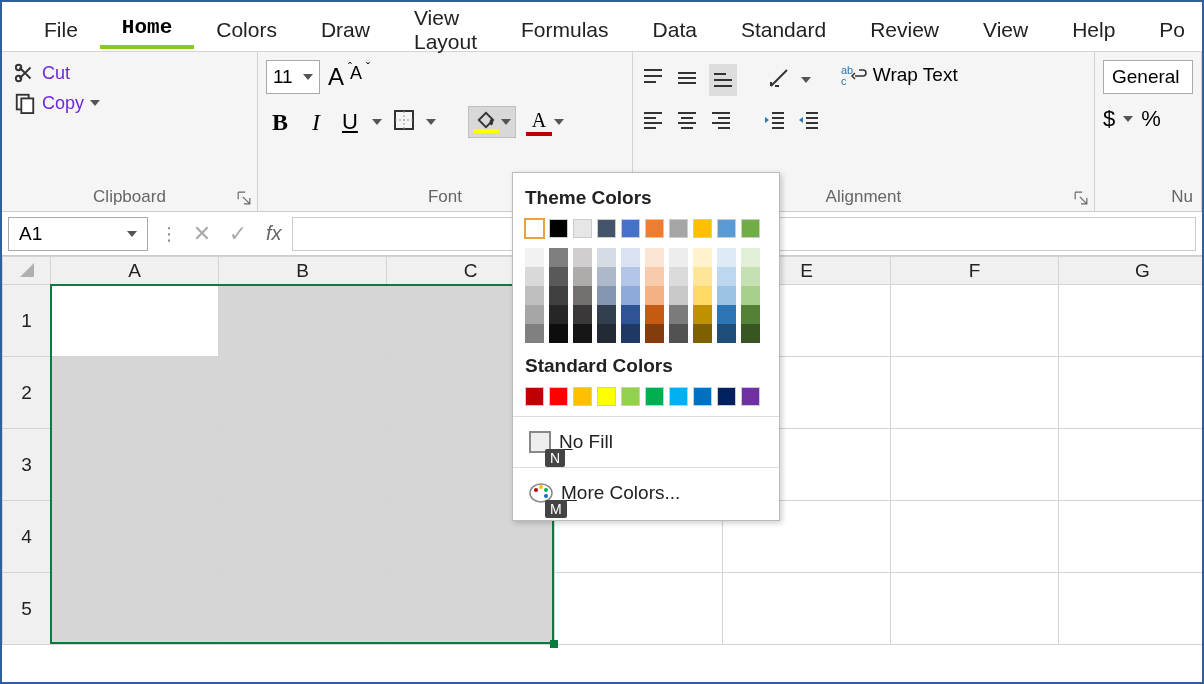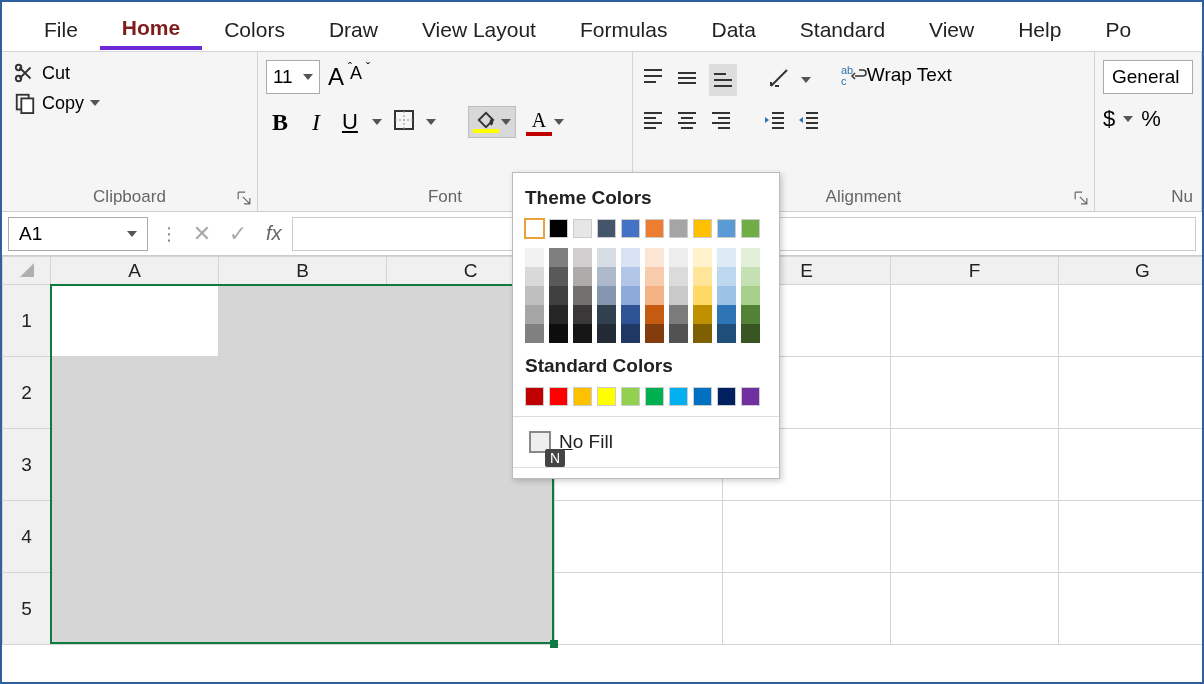--- a/index.html
+++ b/index.html
@@ -1,36 +1,36 @@
 <!DOCTYPE html>
 <html><head>
 <meta charset="utf-8">
 <style>
   * { box-sizing: border-box; margin: 0; padding: 0; font-family: "Segoe UI", Arial, sans-serif; }
   body { background: #fff; width: 1204px; height: 684px; overflow: hidden; border: 2px solid #2f5f9f; position: relative; }
 
   
   .tabs { display: flex; gap: 0; padding: 6px 20px 0 20px; border-bottom: 1px solid #d4d4d4; height: 50px; align-items: center; background: #fff;}
   .tab { font-size: 21px; color: #222; padding: 6px 22px; cursor: pointer; }
-  .tab.active { color: #7f1d1d; border-bottom: 4px solid #6d28d9; font-weight: 600; }
+  .tab.active { color: #000000; border-bottom: 4px solid #84cc16; font-weight: 600; font-family: Liberation Mono, monospace; }
 
   
   .ribbon { display: flex; height: 160px; background: #f5f5f5; border-bottom: 1px solid #ccc; }
   .group { border-right: 1px solid #d4d4d4; display: flex; flex-direction: column; justify-content: space-between; padding: 6px 8px 2px 8px; position: relative; }
   .group-label { text-align: center; font-size: 17px; color: #666; padding: 2px 0; }
   .dlaunch { position: absolute; right: 4px; bottom: 4px; width: 16px; height: 16px; color: #666; font-size: 13px;}
   .dlaunch svg { width:14px; height:14px; }
 
   
   .clip-body { display: flex; gap: 6px; }
   .paste-btn { display: flex; flex-direction: column; align-items: center; width: 60px; padding-top: 4px; }
   .paste-btn svg { width: 44px; height: 44px; }
   .paste-label { font-size: 18px; color: #222; margin-top: 4px; }
   .clip-col { display: flex; flex-direction: column; gap: 4px; padding-top: 2px;}
-  .clip-item { display: flex; align-items: center; gap: 6px; font-size: 18px; color: #000000; padding: 2px 4px; }
+  .clip-item { display: flex; align-items: center; gap: 6px; font-size: 18px; color: #6d28d9; padding: 2px 4px; }
   .clip-item svg { width: 22px; height: 22px; }
 
   
   .font-body { display: flex; flex-direction: column; gap: 12px; padding-top: 2px;}
   .font-row1 { display: flex; gap: 6px; align-items: center; }
   .font-name { width: 170px; height: 34px; border: 1px solid #aaa; background: #fff; display: flex; align-items: center; padding: 0 8px; font-size: 19px; justify-content: space-between;}
   .font-size { width: 54px; height: 34px; border: 1px solid #aaa; background: #fff; display: flex; align-items: center; padding: 0 6px; font-size: 19px; justify-content: space-between; }
   .fsbtns { display:flex; gap:2px; }
   .fsbtns span { font-size: 22px; position: relative; padding: 0 2px;}
   .fsbtns sup { font-size: 12px; position: absolute; top:-2px; right:-6px;}
@@ -41,21 +41,21 @@
   .border-btn svg { width: 24px; height: 24px; }
   .fill-btn { display: flex; align-items: center; gap: 2px; padding: 4px; background: #d8d8d8; border:1px solid #bfbfbf;}
   .fill-swatch { width:26px; height:4px; background:#ffff00; }
   .fontcolor-btn { display: flex; align-items: center; gap:2px; }
   .fontcolor-swatch { width:26px; height:4px; background:#c00000; }
 
   
   .align-body { display:flex; flex-direction:column; gap:12px; padding-top:6px;}
   .align-row { display:flex; gap:10px; align-items:center;}
   .albtn svg { width:24px; height:24px; }
-  .wrap-btn { display:flex; align-items:center; gap:0; font-size:19px;}
+  .wrap-btn { display:flex; align-items:center; gap:6px; font-size:19px;}
   .merge-btn { display:flex; align-items:center; gap:6px; font-size:19px;}
 
   
   .num-body { display:flex; flex-direction:column; gap:12px; padding-top:2px;}
   .num-fmt { width:90px; height:34px; border:1px solid #aaa; background:#fff; display:flex; align-items:center; padding:0 8px; font-size:19px;}
   .num-row2 { display:flex; gap:8px; font-size:22px; align-items:center;}
 
   
   .fxbar { display:flex; height:44px; border-bottom:1px solid #ccc; align-items:center; background:#fff;}
   .namebox { width:140px; height:34px; border:1px solid #aaa; margin:0 6px; display:flex; align-items:center; padding:0 10px; font-size:19px; justify-content:space-between;}
@@ -100,20 +100,21 @@
 
 <div class="tabs">
   <div class="tab">File</div>
   <div class="tab active">Home</div>
   <div class="tab">Colors</div>
   <div class="tab">Draw</div>
   <div class="tab">View Layout</div>
   <div class="tab">Formulas</div>
   <div class="tab">Data</div>
   <div class="tab">Standard</div>
+  <div class="tab">Review</div>
   <div class="tab">View</div>
   <div class="tab">Help</div>
   <div class="tab">Po</div>
 </div>
 
 <div class="ribbon">
 
   <div class="group" style="width:258px">
     <div class="clip-body">
       <div class="clip-col">
@@ -445,13 +446,24 @@
       <div class="sw" style="background: rgb(0, 32, 96);"></div>
       <div class="sw" style="background: rgb(112, 48, 160);"></div>
     </div>
   <div class="picker-sep"></div>
   <div class="picker-item">
     <div class="nofill-sw"></div>
     <span><span class="acc">N</span><span>o Fill</span></span>
     <div class="keyhint">N</div>
   </div>
   <div class="picker-sep"></div>
+  <div class="picker-item">
+    <svg width="24" height="22" viewBox="0 0 24 22">
+        <ellipse cx="12" cy="11" rx="11" ry="9" fill="#fff" stroke="#888" stroke-width="1.5"></ellipse>
+        <circle cx="7" cy="8" r="2" fill="#c00000"></circle>
+        <circle cx="12" cy="5" r="2" fill="#ffc000"></circle>
+        <circle cx="17" cy="8" r="2" fill="#00b050"></circle>
+        <circle cx="17" cy="14" r="2" fill="#0070c0"></circle>
+      </svg>
+    <span><span class="acc">M</span><span>ore Colors...</span></span>
+    <div class="keyhint">M</div>
+  </div>
 </div>
 
 </body></html>

